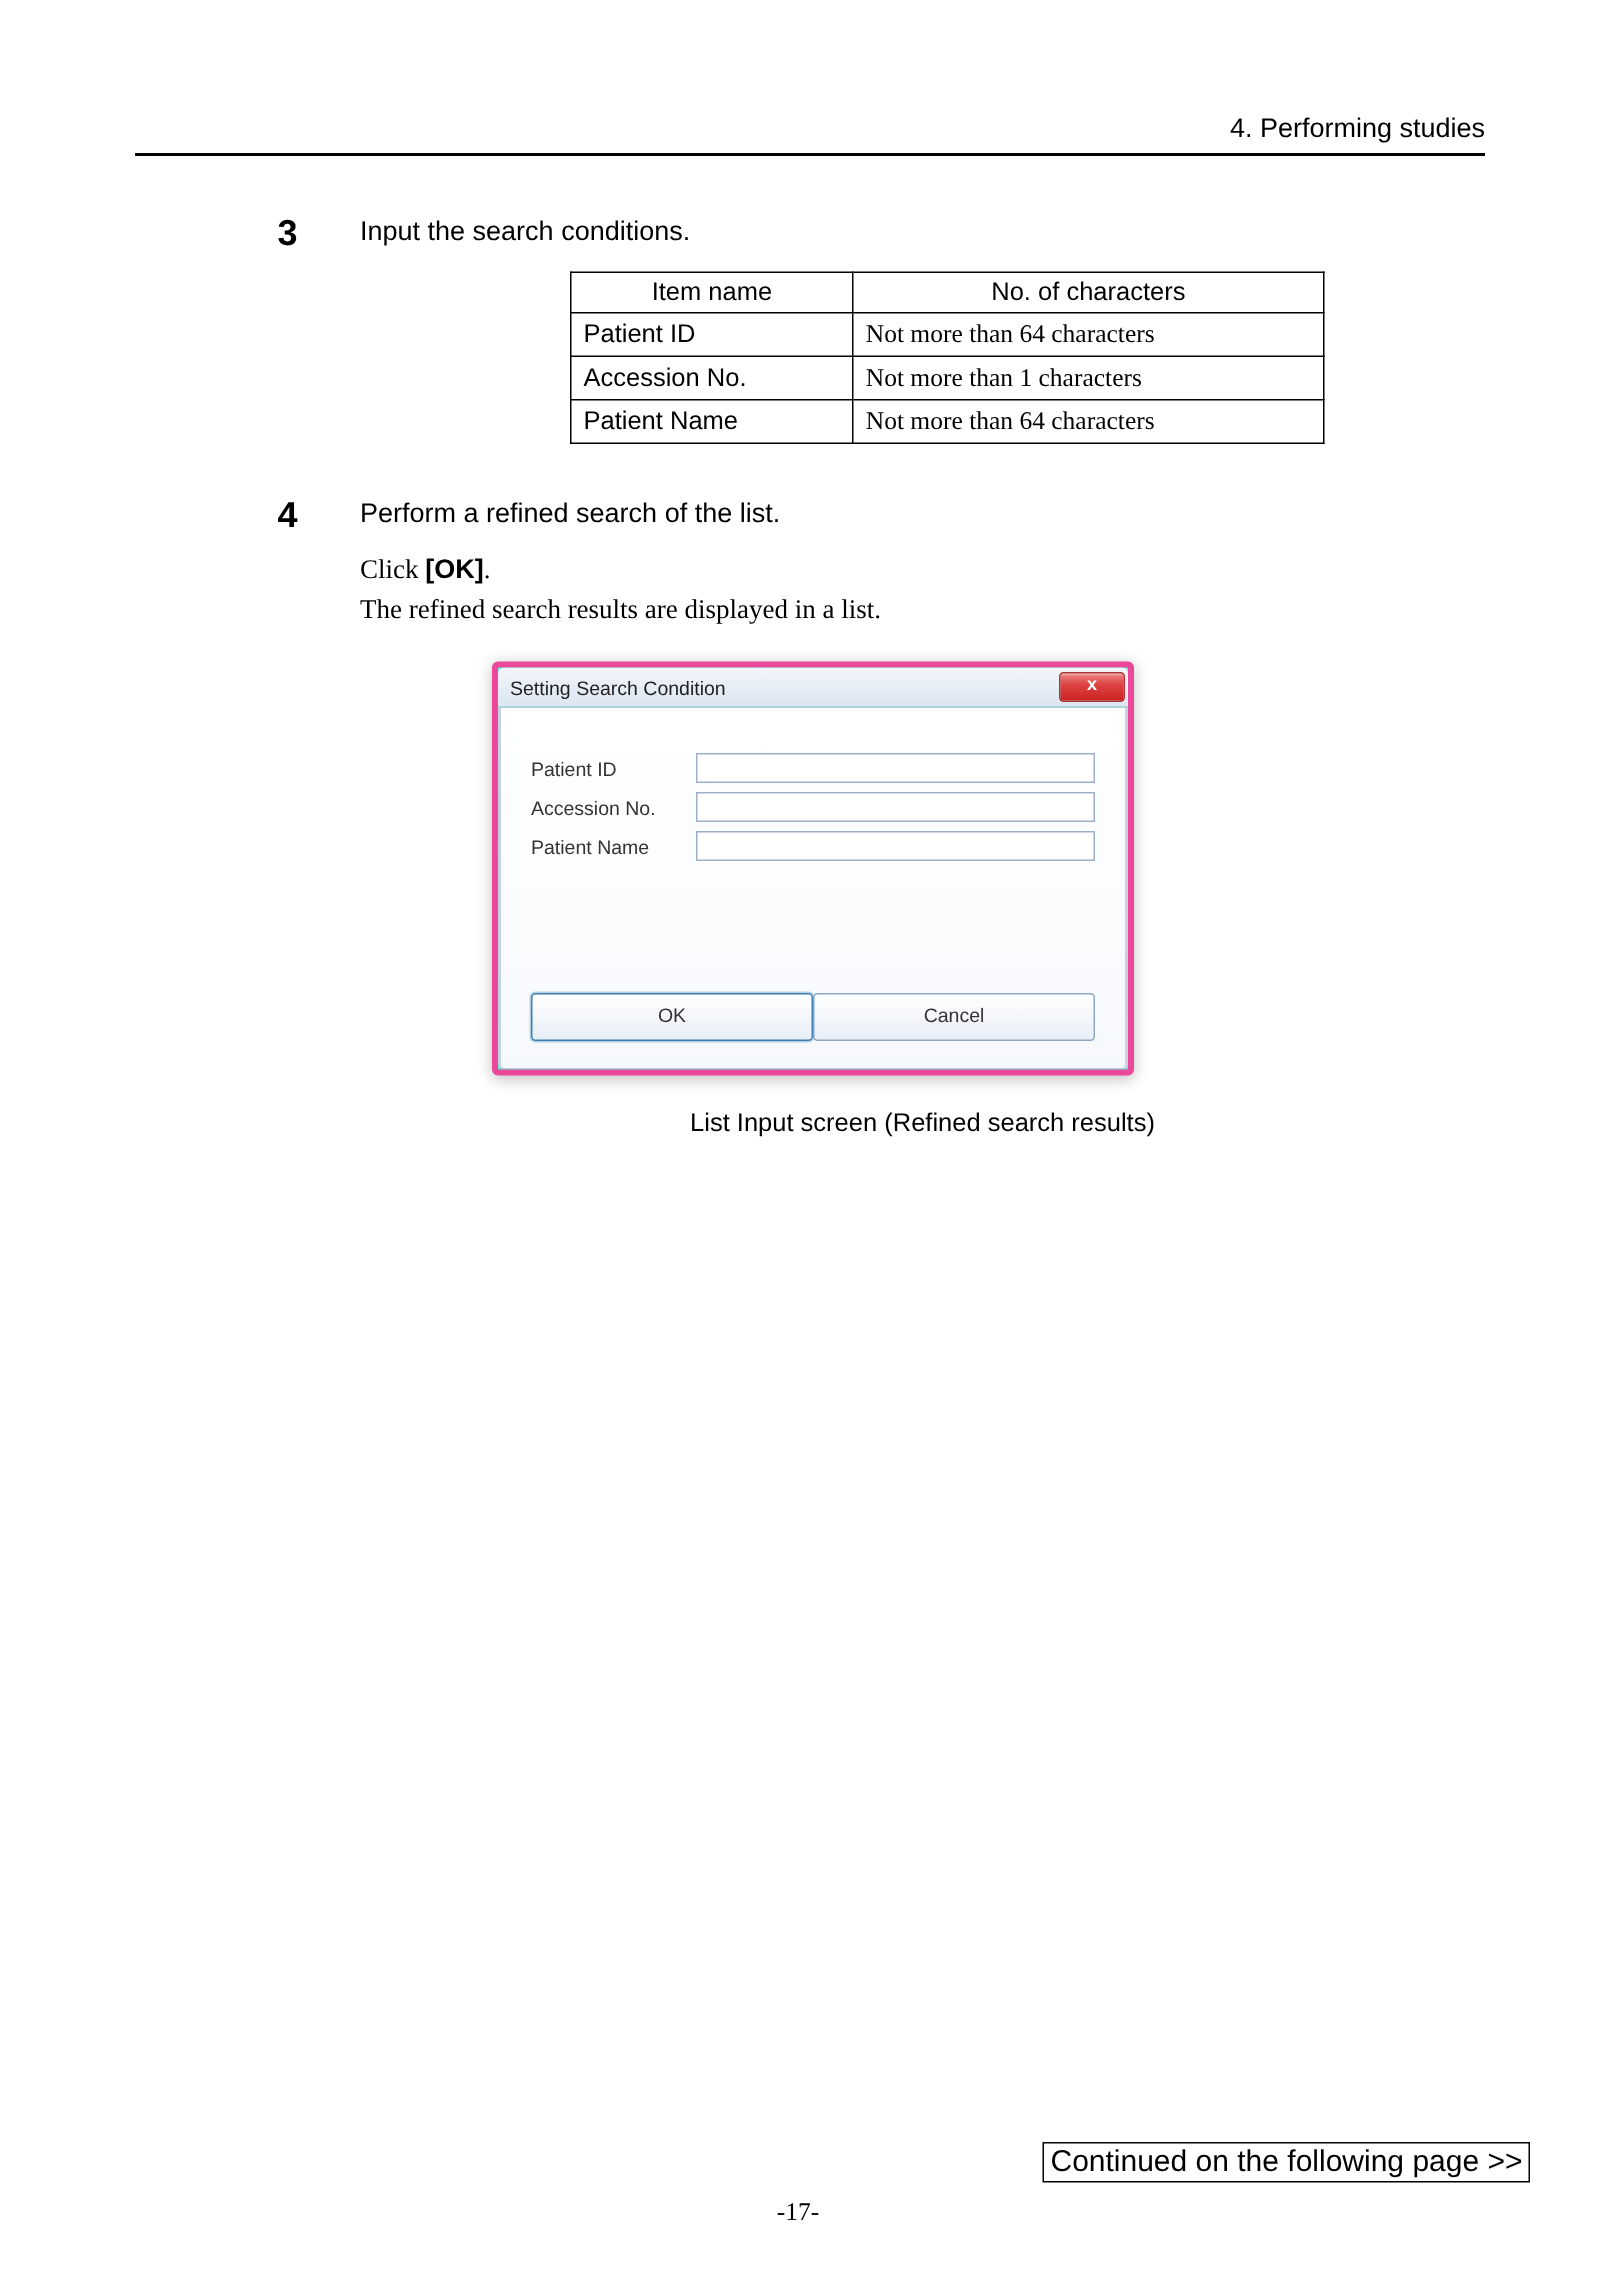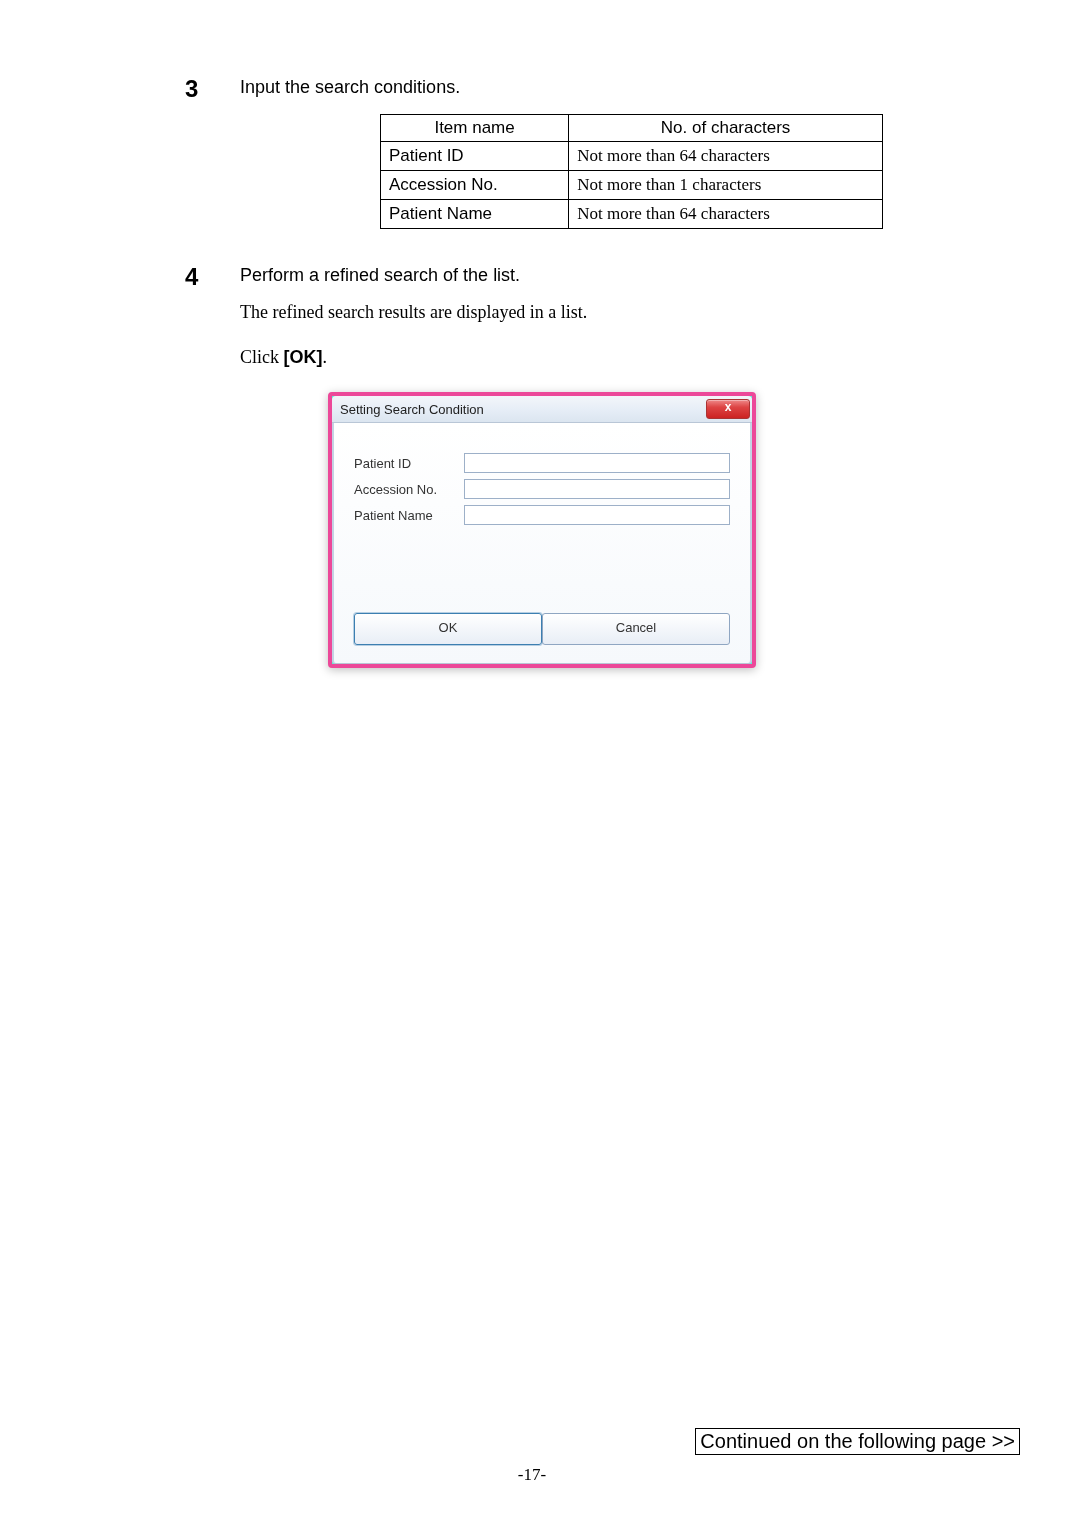--- a/index.html
+++ b/index.html
@@ -178,20 +178,21 @@
     bottom: 42px;
     text-align: center;
     font-size: 17px;
   }
   .bold { font-weight: bold; font-family: Arial, Helvetica, sans-serif; }
 </style>
 </head>
 <body>
 
 <div class="page">
+  <div class="header">4. Performing studies</div>
 
   <div class="step">
     <div class="step-num">3</div>
     <div class="step-body">
       <div class="step-title">Input the search conditions.</div>
 
       <table class="param-table">
         <tbody>
             <tr>
           <th>Item name</th>
@@ -211,24 +212,24 @@
         </tr>
       </tbody>
         </table>
     </div>
   </div>
 
   <div class="step">
     <div class="step-num">4</div>
     <div class="step-body">
       <div class="step-title">Perform a refined search of the list.</div>
-      <p class="step-text">The refined search results are displayed in a list.</p>
       <p class="step-text" style="margin-bottom:6px;">
         <span>Click </span><span class="bold">[OK]</span><span>.</span>
       </p>
+      <p class="step-text">The refined search results are displayed in a list.</p>
 
       <div class="dialog-wrap">
         <div class="dialog-titlebar">
           <span>Setting Search Condition</span>
           <div class="dialog-close">x</div>
         </div>
         <div class="dialog-body">
           <div class="form-row">
             <div class="form-label">Patient ID</div>
             <input class="form-input" type="text" style="">
@@ -241,18 +242,19 @@
             <div class="form-label">Patient Name</div>
             <input class="form-input" type="text" style="">
           </div>
           <div class="dialog-buttons">
             <div class="dialog-btn ok">OK</div>
             <div class="dialog-btn">Cancel</div>
           </div>
         </div>
       </div>
 
+      <div class="caption">List Input screen (Refined search results)</div>
     </div>
   </div>
 
   <div class="footer-box">Continued on the following page &gt;&gt;</div>
   <div class="page-num">-17-</div>
 </div>
 
 </body></html>

